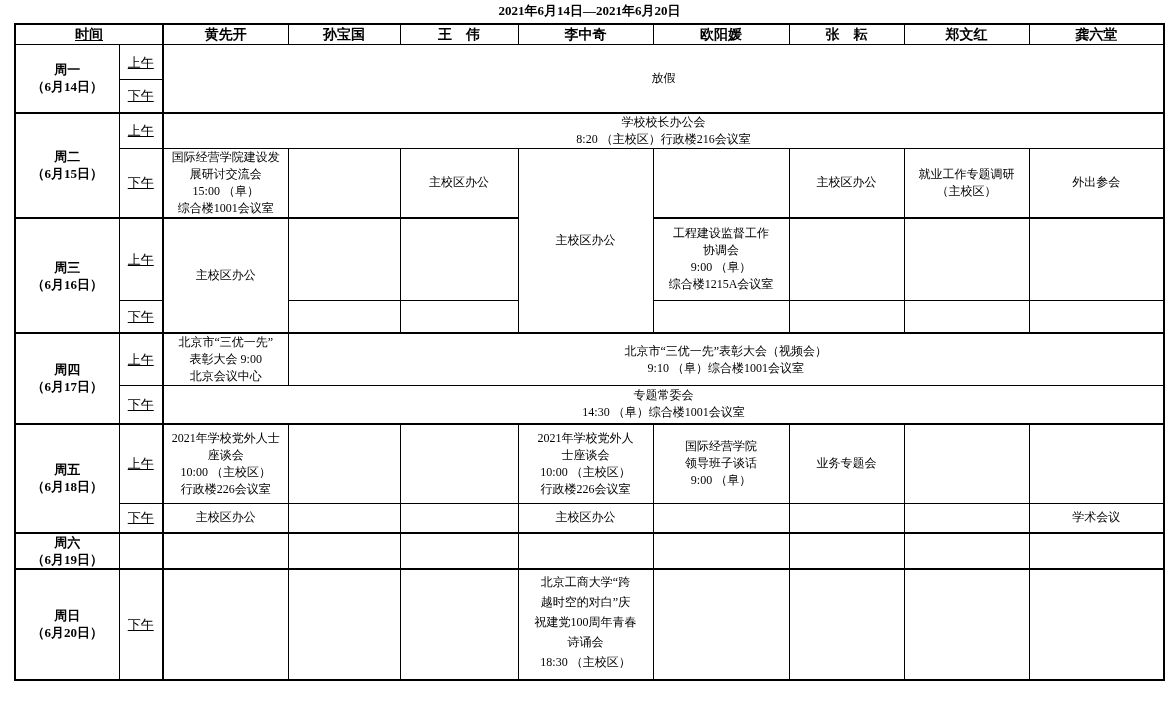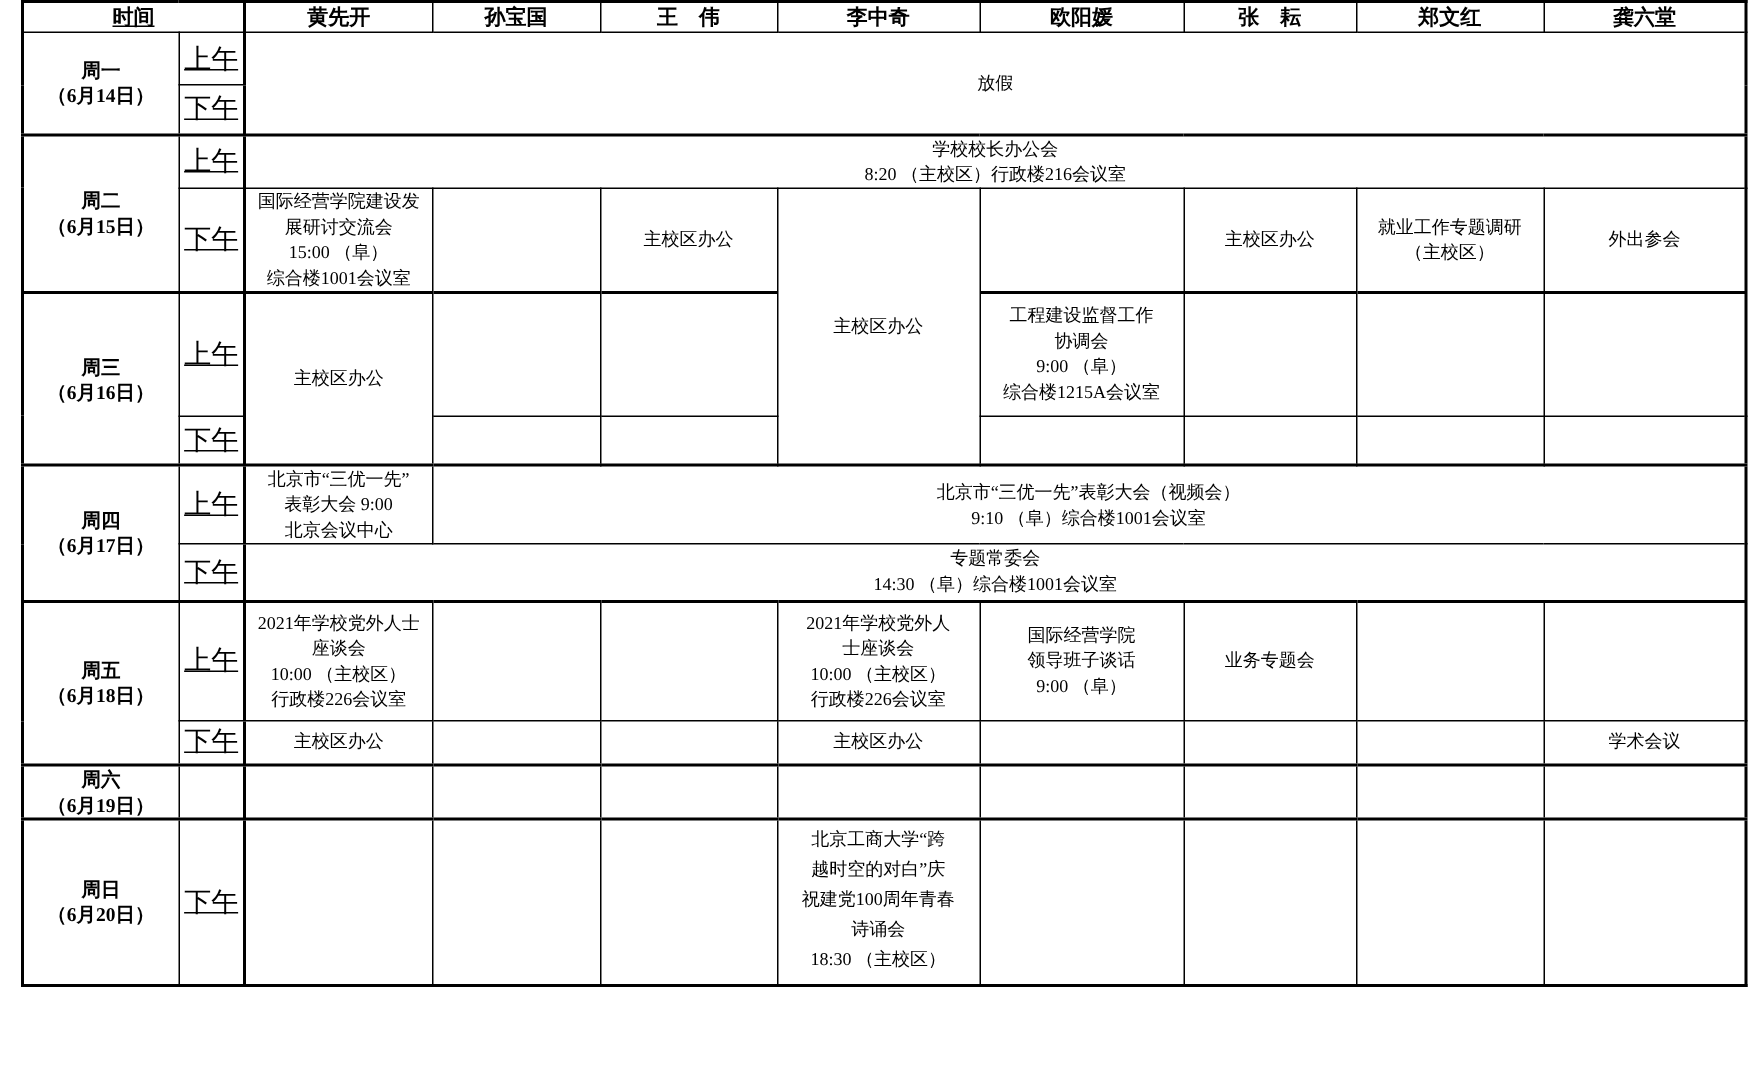--- a/index.html
+++ b/index.html
@@ -5,37 +5,38 @@
   html,body{margin:0;padding:0;background:#ffffff;color:#000000;}
   body{width:1167px;height:710px;overflow:hidden;font-family:"Liberation Serif",serif;}
   .page{padding-left:14px;}
   .title{width:1151px;text-align:center;font-size:21px;font-weight:bold;margin:6px 0 0 0;line-height:26px;}
   .subtitle{width:1151px;text-align:center;font-size:13px;font-weight:bold;margin:3px 0 4px 0;line-height:16px;}
   table.sched{border-collapse:collapse;table-layout:fixed;border:2px solid #000;}
   .sched th,.sched td{border:1px solid #000;text-align:center;vertical-align:middle;padding:0 2px;overflow:hidden;}
   .sched th{font-size:14px;font-weight:bold;white-space:nowrap;height:19px;}
   .sched td{font-size:12px;line-height:17px;white-space:pre-line;}
   td.day{font-size:13px;font-weight:bold;}
-  td.ampm{font-size:18px;}
+  td.ampm{font-size:13px;}
   .br2{border-right:2px solid #000 !important;text-decoration:underline;}
   .bt2{border-top:2px solid #000 !important;}
   .lh15{line-height:15px;}
   .vtop{vertical-align:top;}
   .clip{height:104px;overflow:hidden;line-height:20px;white-space:pre-line;}
   tr.r1a{height:35px;} tr.r1b{height:33px;}
   tr.r2a{height:35px;} tr.r2b{height:70px;}
   tr.r3a{height:82px;} tr.r3b{height:33px;}
   tr.r4a{height:45px;} tr.r4b{height:38px;}
   tr.r5a{height:80px;} tr.r5b{height:29px;}
   tr.r6{height:35px;padding-left:28px;}  tr.r7{height:111px;}
 </style>
 </head>
 <body>
 
 <div class="page">
+  <div class="subtitle">2021年6月14日—2021年6月20日</div>
 
   <table class="sched">
     <colgroup>
       <col style="width:104px">
         <col style="width:44px">
       <col style="width:125px">
         <col style="width:112px">
         <col style="width:118px">
         <col style="width:135px">
       <col style="width:136px">

